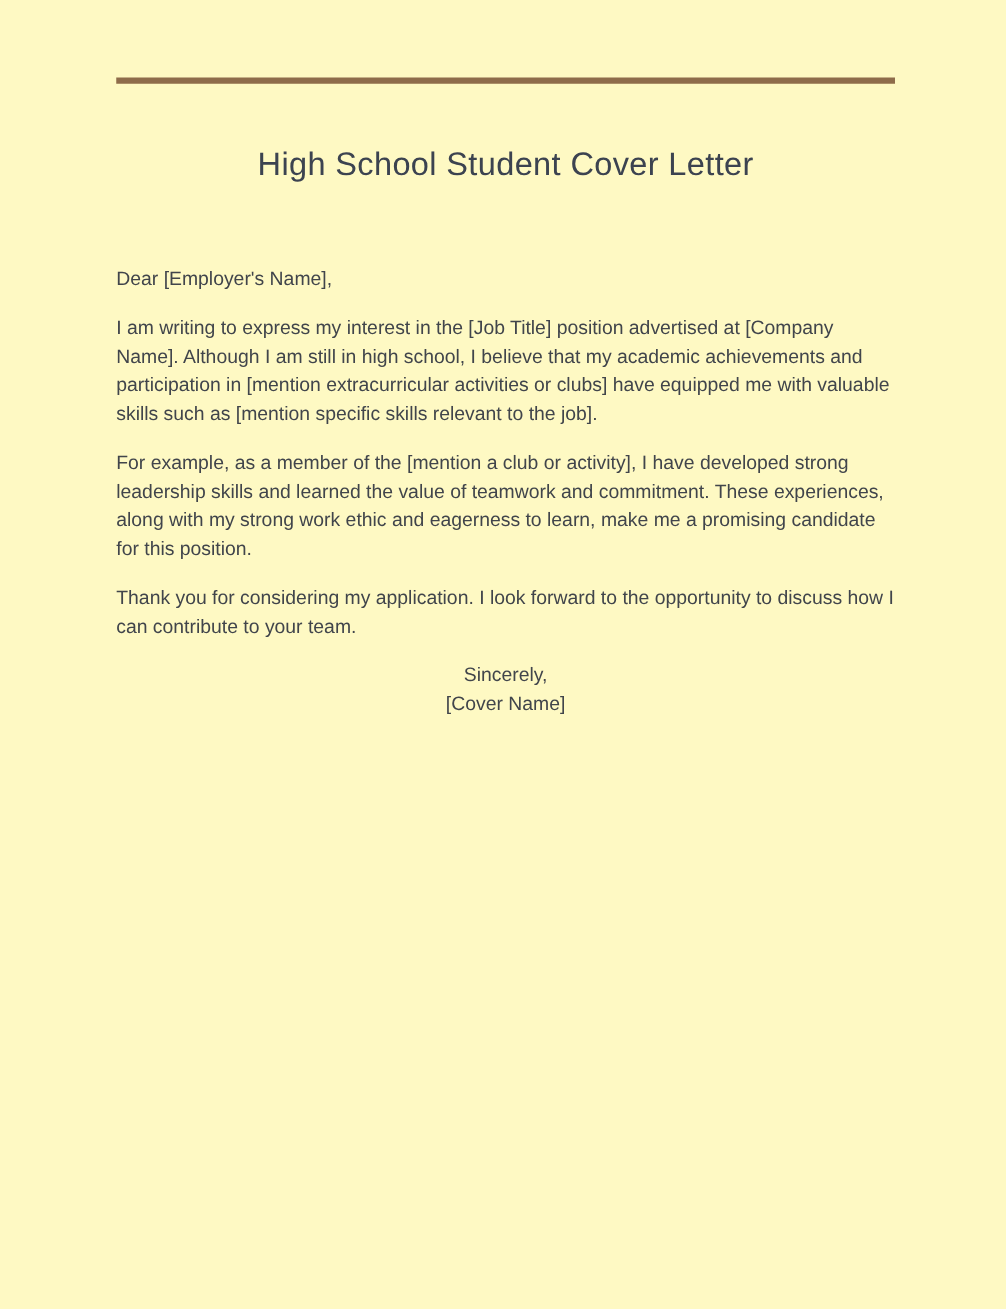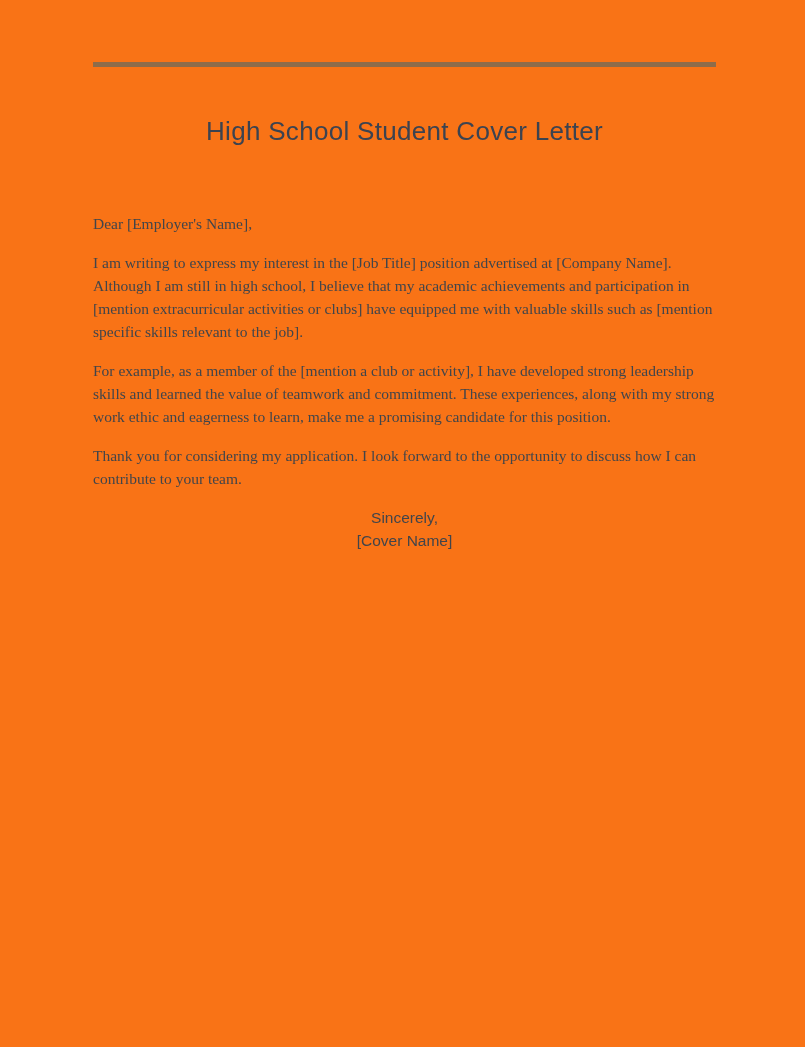--- a/index.html
+++ b/index.html
@@ -4,21 +4,21 @@
 <style>
   * { margin: 0; padding: 0; box-sizing: border-box; }
   html, body { background: #ffffff; }
   body {
     font-family: "Liberation Sans", "DejaVu Sans", sans-serif;
   }
   .page {
     position: relative;
     width: 805px;
     height: 1047px;
-    background: #f97316;
+    background: #fef9c3;
     margin: 0 auto;
     overflow: hidden;
   }
   .content {
     padding: 62px 89px 0 93px;
   }
   .top-rule {
     height: 5px;
     width: 623px;
     border: none;
@@ -33,21 +33,20 @@
     color: #3c4350;
   }
   .letter-body {
     margin-top: 65px;
     color: #41454b;
     font-size: 15.5px;
     line-height: 23px;
   }
   .letter-body p {
     margin-bottom: 16px;
-    font-family: Liberation Serif, serif;
   }
   .salutation { margin-bottom: 16px; }
   .closing-block { margin-top: 16px; }
   .closing-block div { line-height: 23px; text-align: center; }
 </style>
 </head>
 <body>
 
 <div class="page">
   <div class="content">

